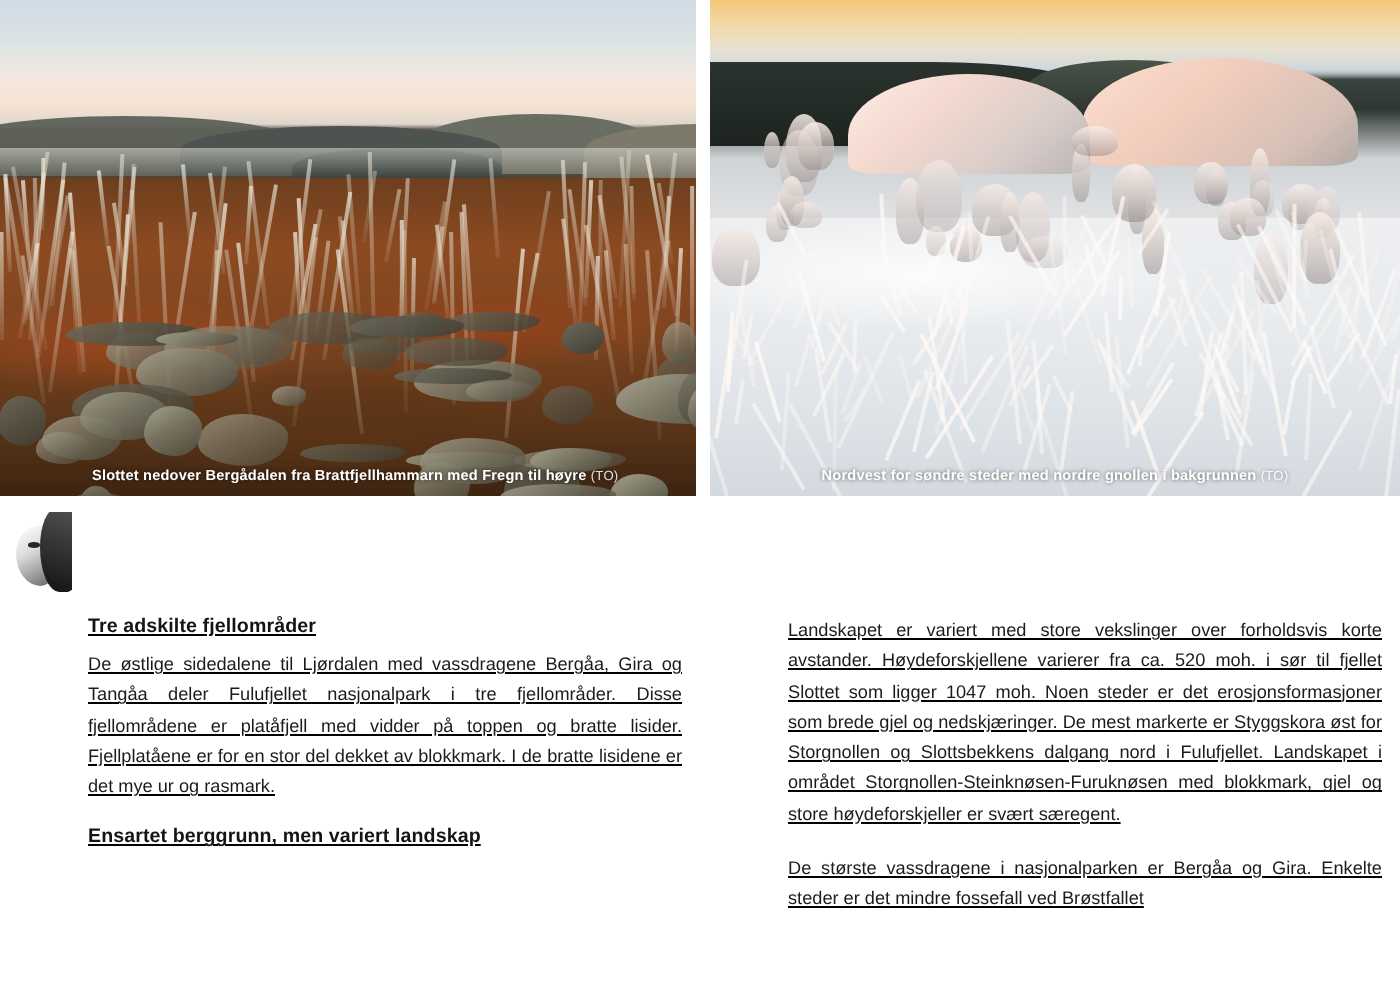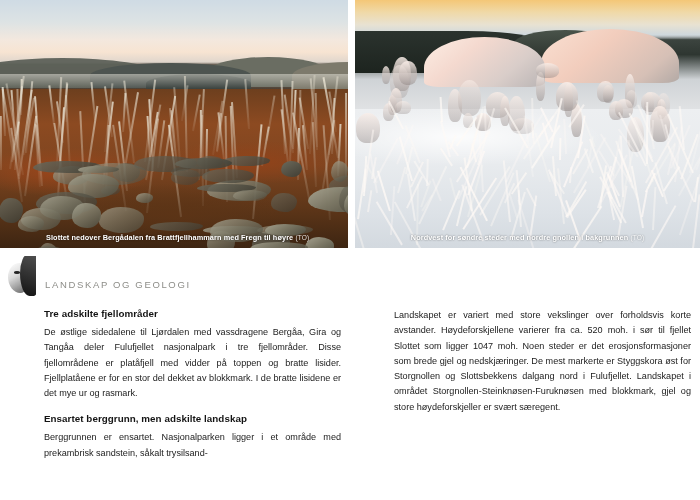--- a/index.html
+++ b/index.html
@@ -105,21 +105,21 @@
     font-size:9.8px; font-weight:bold; color:#141414;
     margin:0 0 6px 0; letter-spacing:.05px;
   }
   p.body {
     font-size:9.1px; line-height:15.3px; color:#1b1b1b;
     text-align:justify; text-justify:inter-word;
     margin:0 0 12px 0;
     hyphens:none;
   }
   p.body:last-child { margin-bottom:0; }
-  .clip { overflow:hidden; }
+  .clip { overflow:hidden;text-decoration:underline; }
 </style>
 </head>
 <body>
 
 <div class="page">
 
   <div class="photo-row">
 
     <div class="photo photo-left">
       <div class="scene-autumn">
@@ -475,29 +475,28 @@
   </div>
 
   <div class="article">
 
     <div class="sect-head">
       <div class="portrait">
         <div class="face"></div>
         <div class="hair"></div>
         <div class="eye"></div>
       </div>
-      <div class="sect-title">LANDSKAP OG GEOLOGI</div>
     </div>
 
     <div class="cols">
       <div class="col col-left clip" id="col-left">
           <h2 class="sub">Tre adskilte fjellområder</h2>
           <p class="body">De østlige sidedalene til Ljørdalen med vassdragene Bergåa, Gira og Tangåa deler Fulufjellet nasjonalpark i tre fjellområder. Disse fjellområdene er platåfjell med vidder på toppen og bratte lisider. Fjellplatåene er for en stor del dekket av blokkmark. I de bratte lisidene er det mye ur og rasmark.</p>
-          <h2 class="sub">Ensartet berggrunn, men adskilte landskap</h2>
-          <p class="body">Berggrunnen er ensartet. Nasjonalparken ligger i et område med prekambrisk sandstein, såkalt trysilsand-</p>
+          <h2 class="sub">Ensartet berggrunn, men variert landskap</h2>
         </div>
       <div class="col col-right clip" id="col-right">
           <p class="body">Landskapet er variert med store vekslinger over forholdsvis korte avstander. Høydeforskjellene varierer fra ca. 520 moh. i sør til fjellet Slottet som ligger 1047 moh. Noen steder er det erosjonsformasjoner som brede gjel og nedskjæringer. De mest markerte er Styggskora øst for Storgnollen og Slottsbekkens dalgang nord i Fulufjellet. Landskapet i området Storgnollen-Steinknøsen-Furuknøsen med blokkmark, gjel og store høydeforskjeller er svært særegent.</p>
+          <p class="body">De største vassdragene i nasjonalparken er Bergåa og Gira. Enkelte steder er det mindre fossefall ved Brøstfallet</p>
         </div>
     </div>
 
   </div>
 </div>
 
 </body></html>

